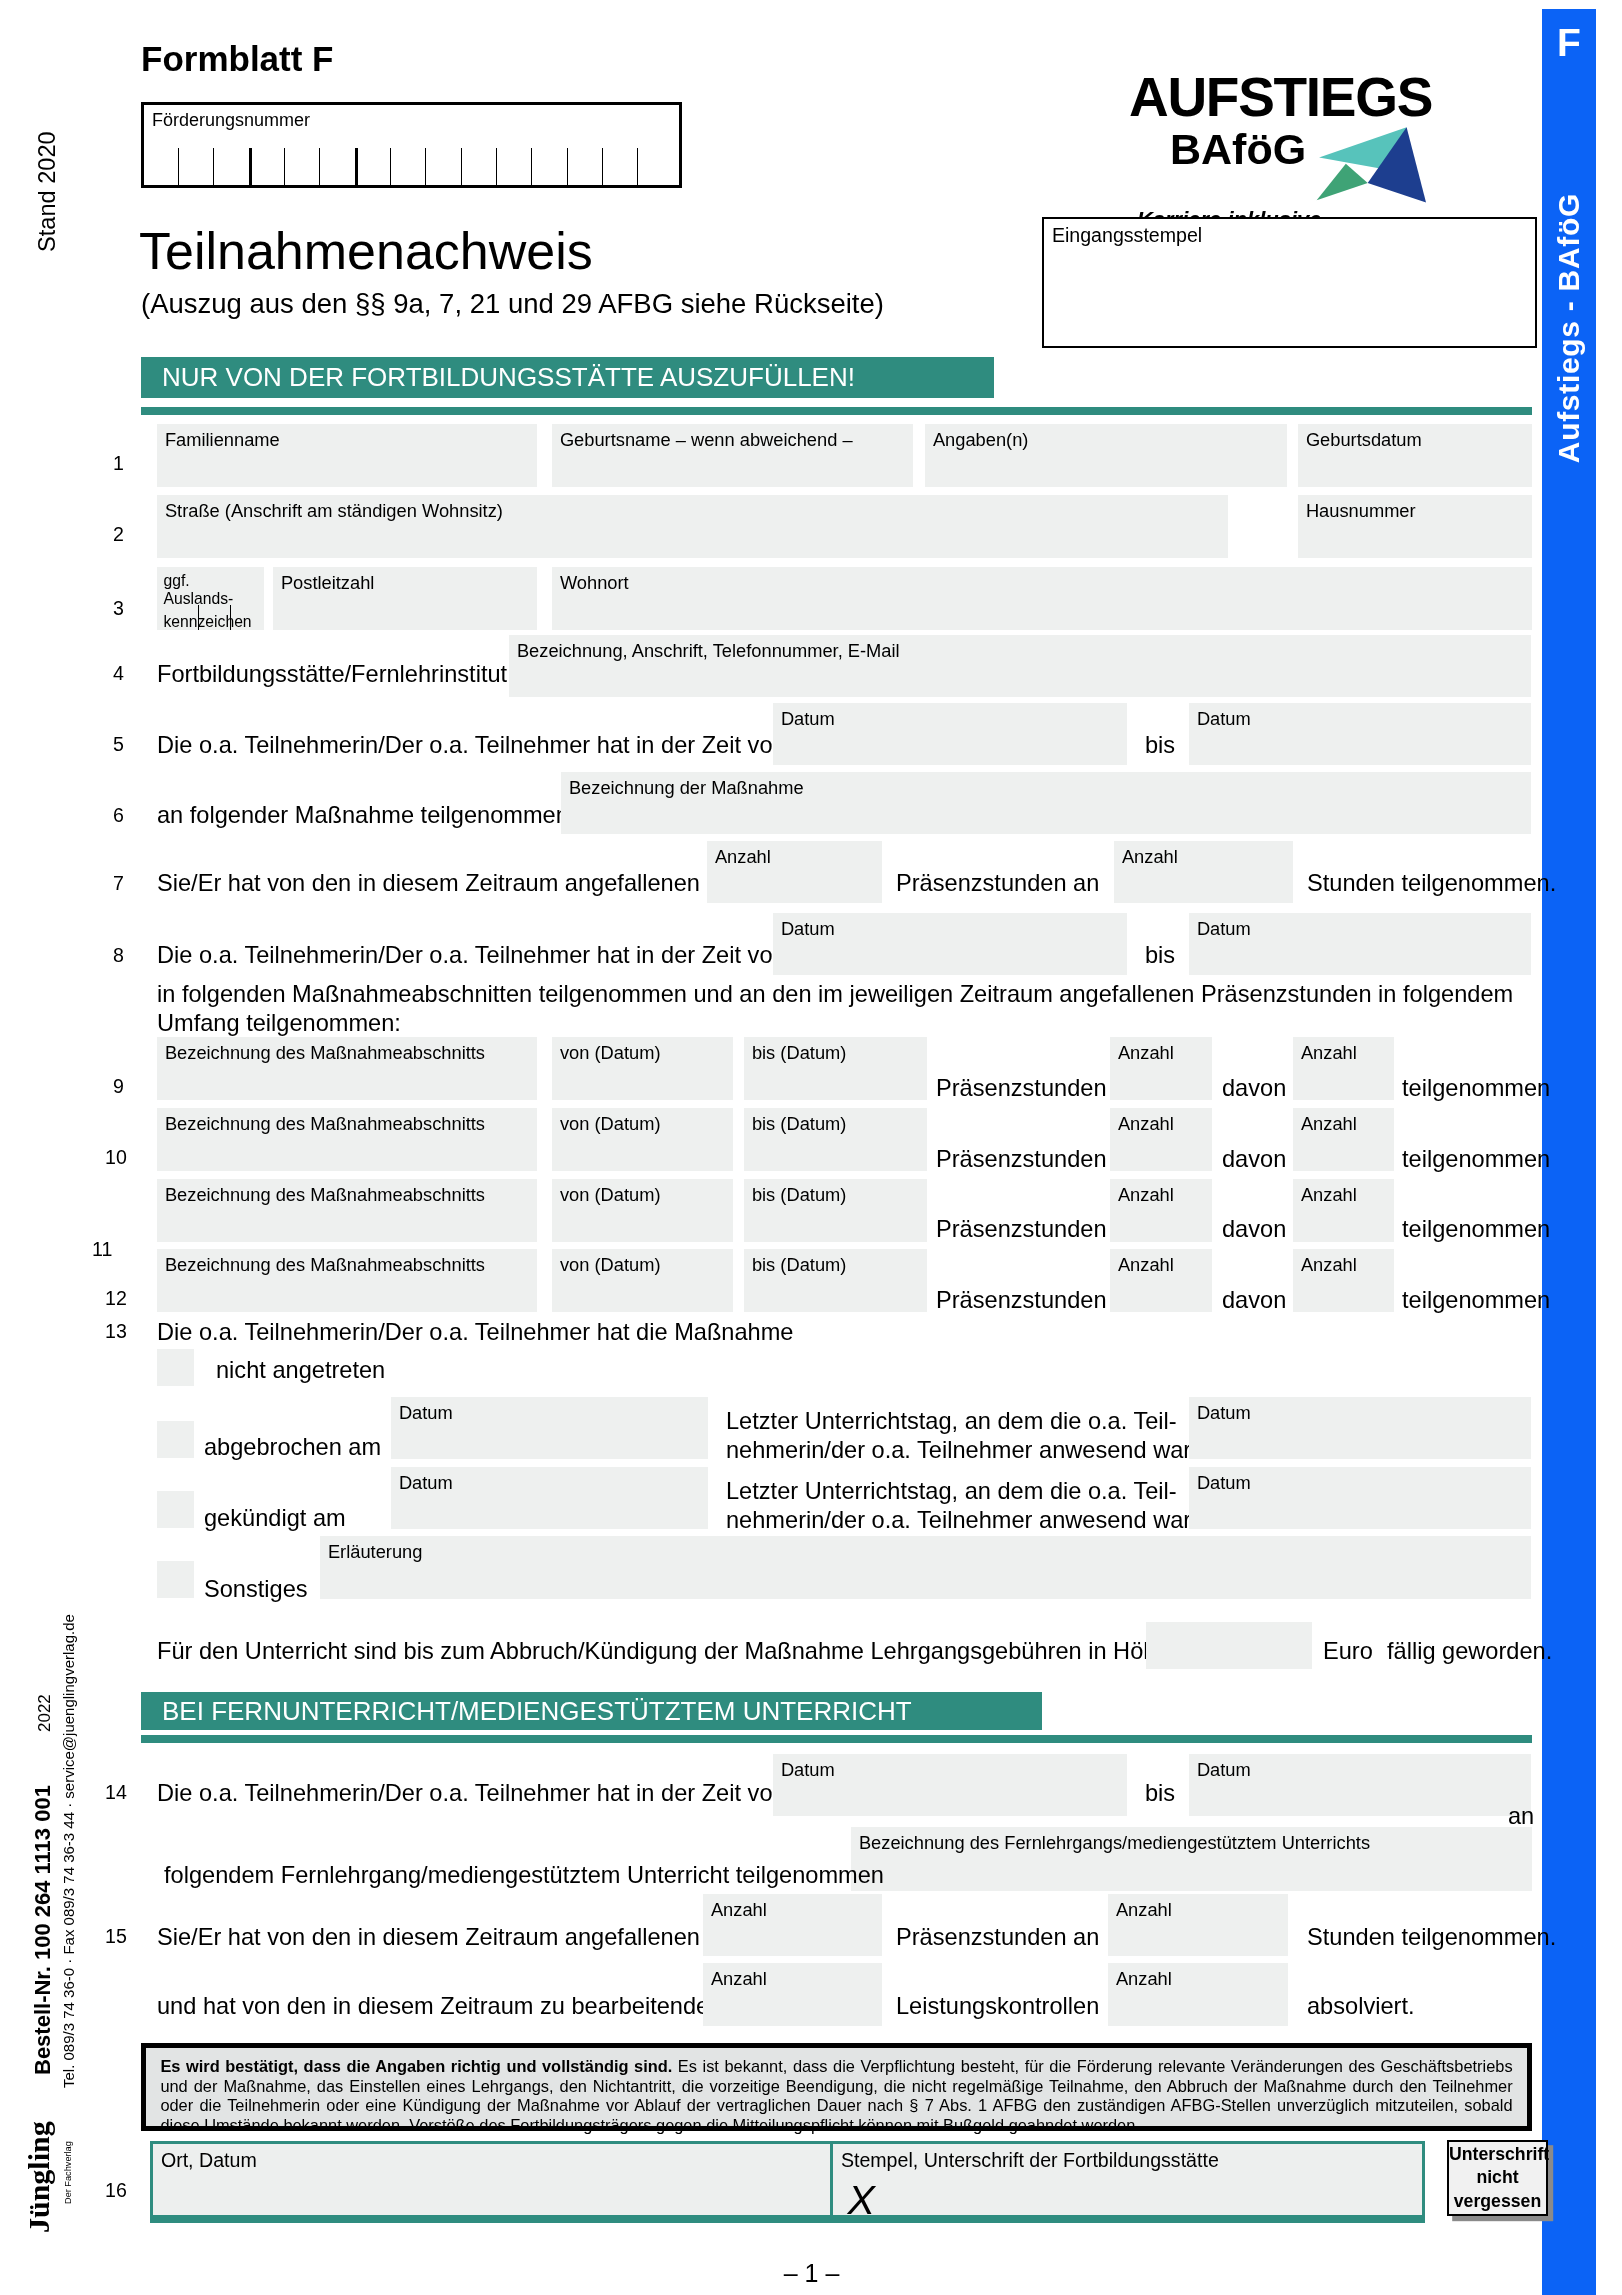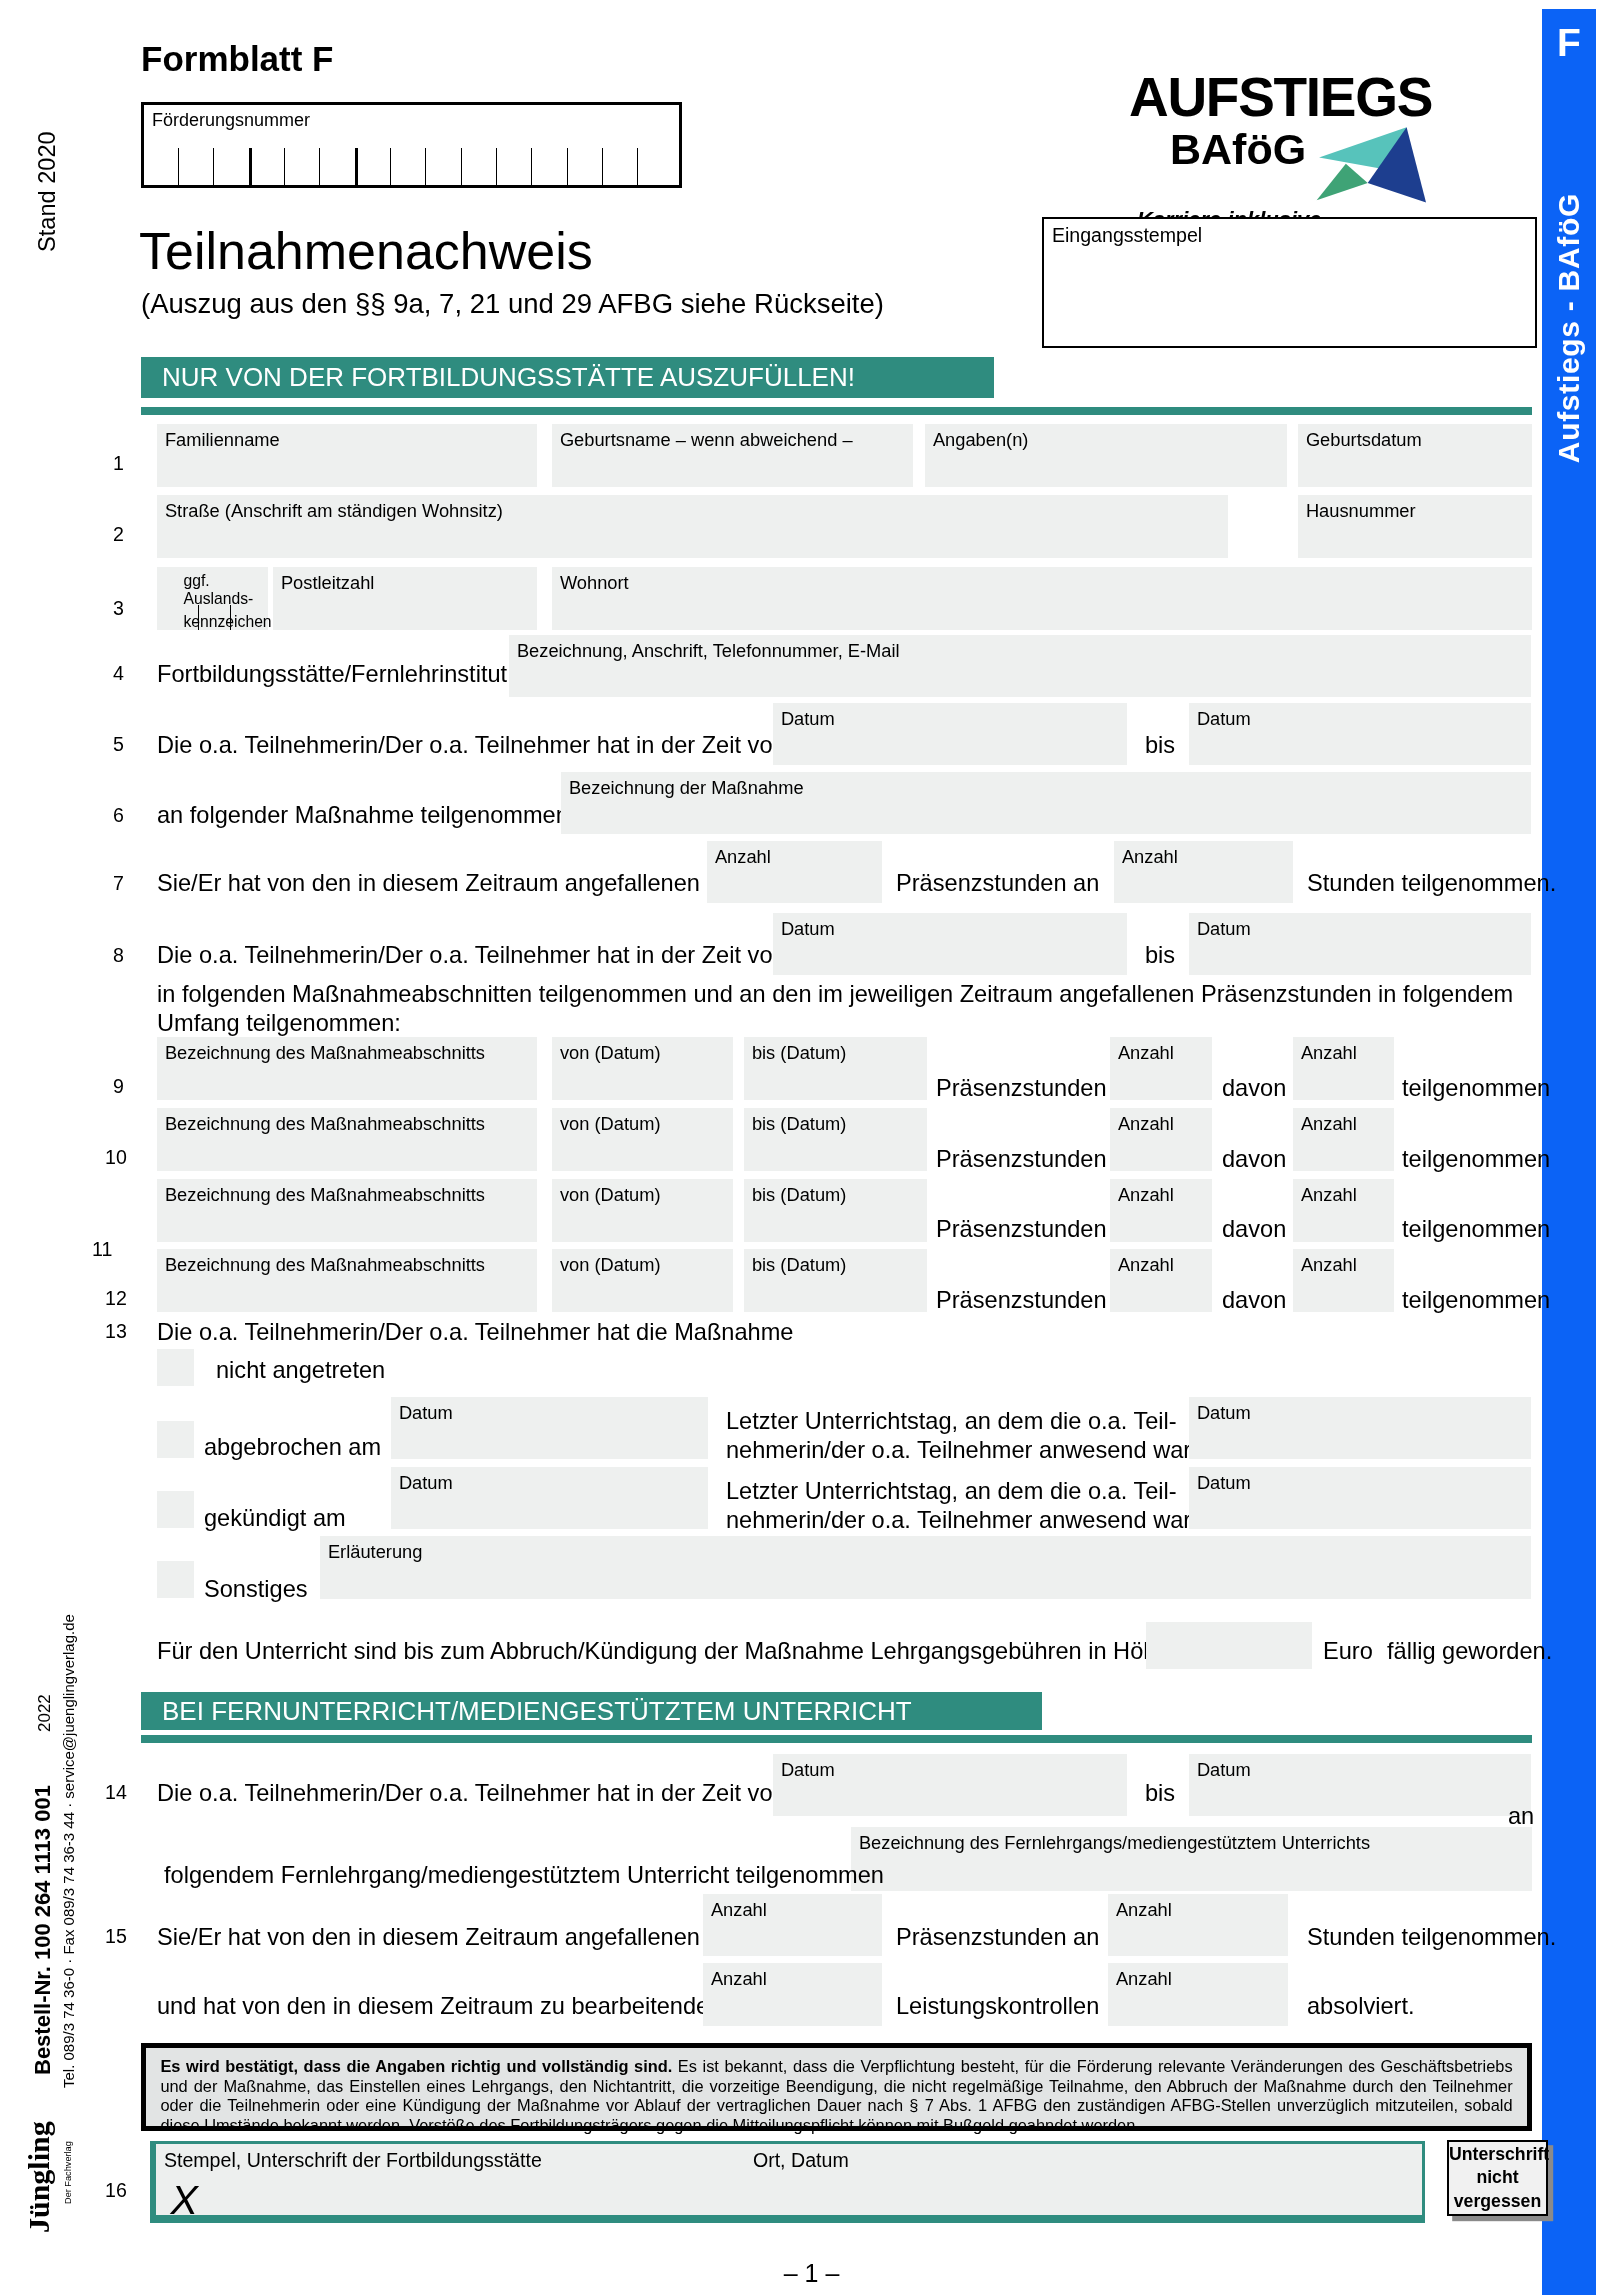--- a/index.html
+++ b/index.html
@@ -114,21 +114,21 @@
 
   <span class="num" style="left:113px;top:523px;">2</span>
   <div class="box" style="left:157px;top:495px;width:1071px;height:63px;">
     <span class="lbl">Straße (Anschrift am ständigen Wohnsitz)</span>
     </div>
   <div class="box" style="left:1298px;top:495px;width:234px;height:63px;">
     <span class="lbl">Hausnummer</span>
     </div>
 
   <span class="num" style="left:113px;top:597px;">3</span>
-  <div class="box" style="left:157px;top:567px;width:91px;height:63px;padding-left:20px;">
+  <div class="box" style="left:157px;top:567px;width:107px;height:63px;">
     <span class="lbl-sm">ggf. Auslands-</span>
     <span class="lbl-sm" style="padding-top:0;">kennzeichen</span>
     <div class="tick" style="left:41px;height:25px;"></div>
     <div class="tick" style="left:73px;height:25px;"></div>
   </div>
   <div class="box" style="left:273px;top:567px;width:264px;height:63px;">
     <span class="lbl">Postleitzahl</span>
     </div>
   <div class="box" style="left:552px;top:567px;width:980px;height:63px;">
     <span class="lbl">Wohnort</span>
@@ -335,26 +335,26 @@
     <span class="lbl">Anzahl</span>
     </div>
   <span class="txt" style="left:1307px;top:1993px;">absolviert.</span>
 
   <div class="confirm" style="left:141px;top:2043px;width:1391px;height:88px;">
     <p><b>Es wird bestätigt, dass die Angaben richtig und vollständig sind.</b> <span>Es ist bekannt, dass die Verpflichtung besteht, für die Förderung relevante Veränderungen des Geschäftsbetriebs und der Maßnahme, das Einstellen eines Lehrgangs, den Nichtantritt, die vorzeitige Beendigung, die nicht regelmäßige Teilnahme, den Abbruch der Maßnahme durch den Teilnehmer oder die Teilnehmerin oder eine Kündigung der Maßnahme vor Ablauf der vertraglichen Dauer nach § 7 Abs. 1 AFBG den zuständigen AFBG-Stellen unverzüglich mitzuteilen, sobald diese Umstände bekannt werden. Verstöße des Fortbildungsträgers gegen die Mitteilungspflicht können mit Bußgeld geahndet werden.</span></p>
   </div>
 
   <span class="num" style="left:105px;top:2179px;">16</span>
   <div class="sigwrap" style="left:150px;top:2141px;width:1275px;height:82px;">
+    <div class="sigcell" style="width:677px;">
+      <span class="lbl" style="font-size:19.6px;">Ort, Datum</span>
+    </div>
     <div class="sigcell" style="flex:1;border-left:3.3px solid #2f8c7f;">
       <span class="lbl" style="font-size:19.6px;">Stempel, Unterschrift der Fortbildungsstätte</span>
       <span style="display:block;margin:0 0 0 14.4px;font-size:41px;font-style:italic;">X</span>
-    </div>
-    <div class="sigcell" style="width:677px;">
-      <span class="lbl" style="font-size:19.6px;">Ort, Datum</span>
     </div>
   </div>
 
   <div class="remind" style="left:1447px;top:2140px;width:97px;height:72px;">
     <span>Unterschrift</span>
     <span>nicht</span>
     <span>vergessen</span>
   </div>
 
   <div class="abs" style="left:0;top:2259px;width:1623px;text-align:center;font-size:25px;">– 1 –</div>

